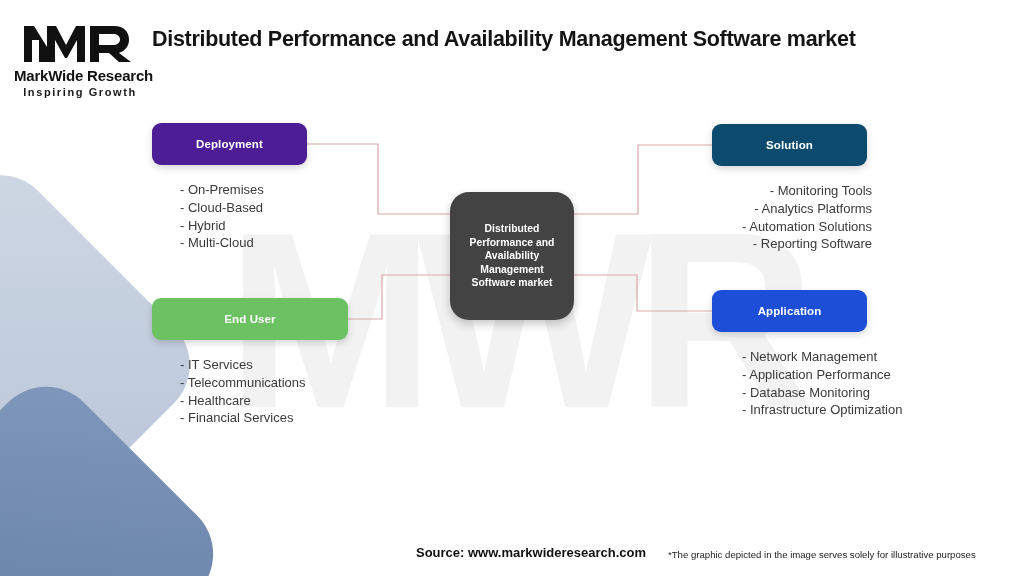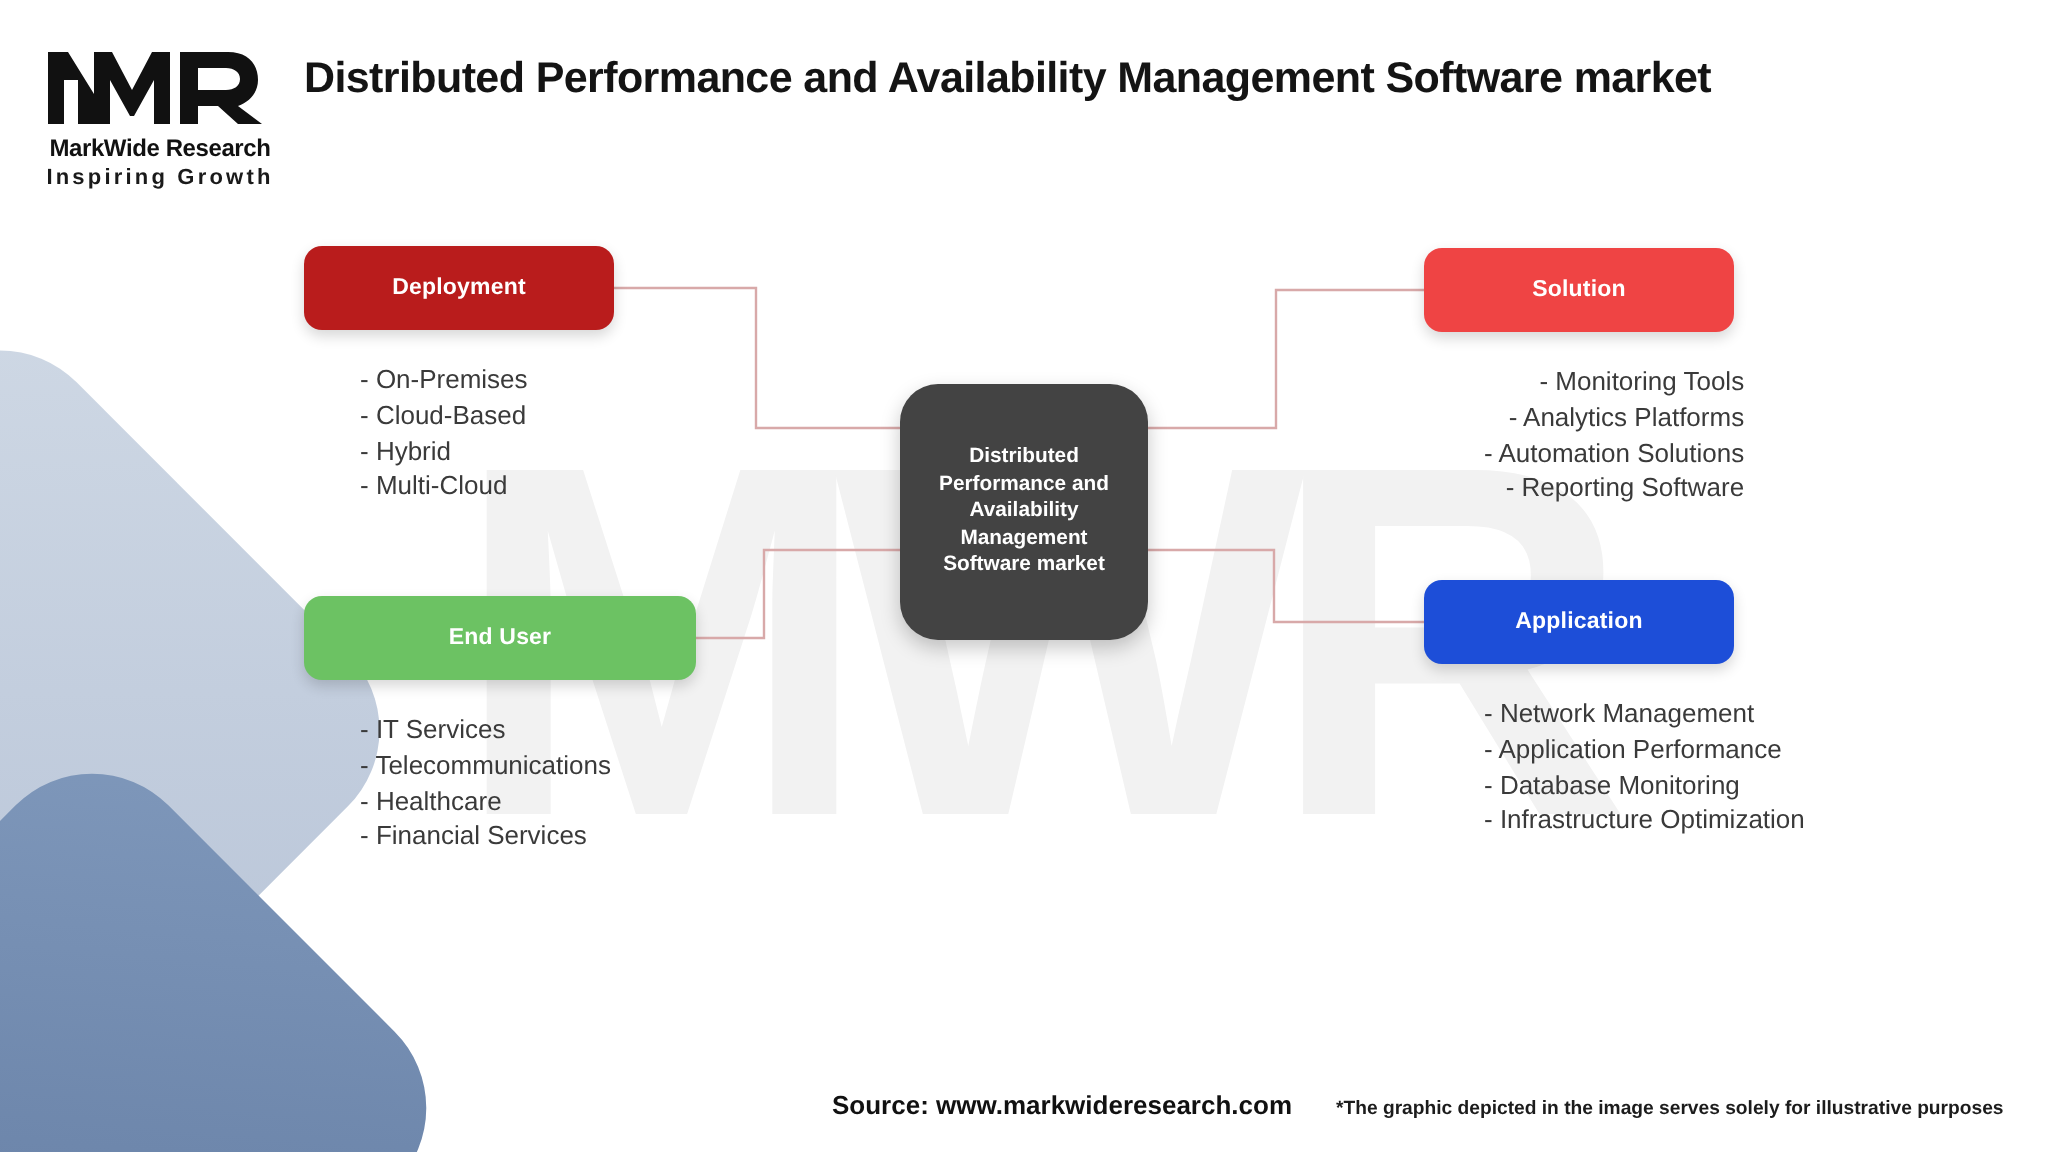--- a/index.html
+++ b/index.html
@@ -69,21 +69,21 @@
   .logo {
     position: absolute;
     left: 14px;
     top: 20px;
     width: 132px;
     z-index: 5;
     text-align: center;
   }
   .logo-mark { display: block; }
   .logo-name {
-    font-size: 12px;
+    font-size: 15px;
     font-weight: 700;
     color: #111;
     letter-spacing: -0.2px;
     margin-top: 1px;
     white-space: nowrap;
   }
   .logo-tag {
     font-size: 11px;
     font-weight: 700;
     color: #1a1a1a;
@@ -136,25 +136,25 @@
     list-style: none;
   }
   .node-list li {
     font-size: 13px;
     line-height: 17.8px;
     color: #3a3a3a;
     white-space: nowrap;
   }
 
   #node-deployment { left: 152px; top: 123px; }
-  #node-deployment .node-chip { width: 155px; background: #b91c1c; }
+  #node-deployment .node-chip { width: 155px; background: #4c1d95; }
   #node-enduser { left: 152px; top: 298px; }
   #node-enduser .node-chip { width: 196px; background: #6cc263; }
   #node-solution { left: 712px; top: 124px; }
-  #node-solution .node-chip { width: 155px; background: #ef4444; }
+  #node-solution .node-chip { width: 155px; background: #0c4a6e; }
   #node-solution .node-list { margin-left: 30px; text-align: right; }
   #node-application { left: 712px; top: 290px; }
   #node-application .node-chip { width: 155px; background: #1d4ed8; }
   #node-application .node-list { margin-left: 30px; }
 
   
   .center-node {
     position: absolute;
     left: 450px;
     top: 192px;
@@ -189,21 +189,20 @@
     z-index: 5;
   }
   .footer-note {
     position: absolute;
     left: 668px;
     top: 549px;
     font-size: 9.6px;
     color: #1c1c1c;
     white-space: nowrap;
     z-index: 5;
-    font-weight: bold;
   }
 </style>
 </head>
 <body>
 
 <div id="canvas">
 
   <div class="deco-layer">
     <div class="deco-shape deco-a"></div>
     <div class="deco-shape deco-b"></div>

